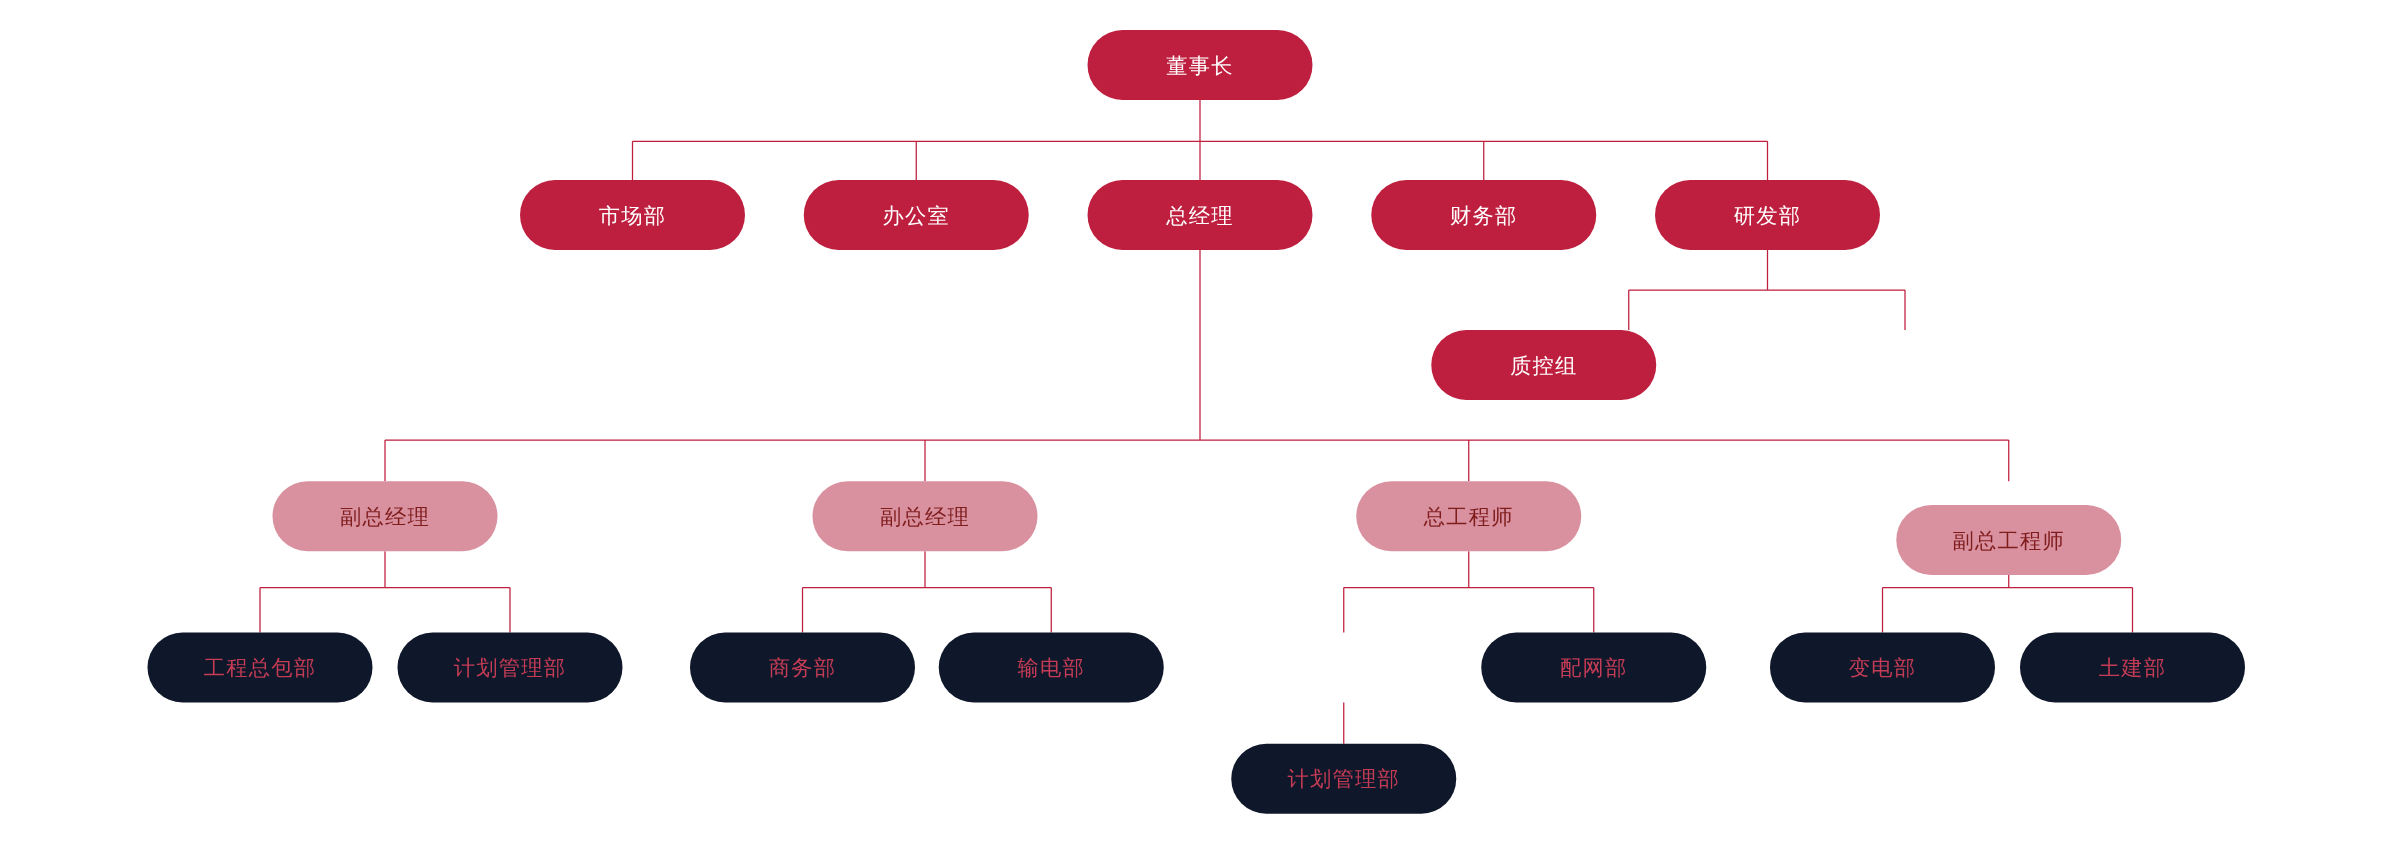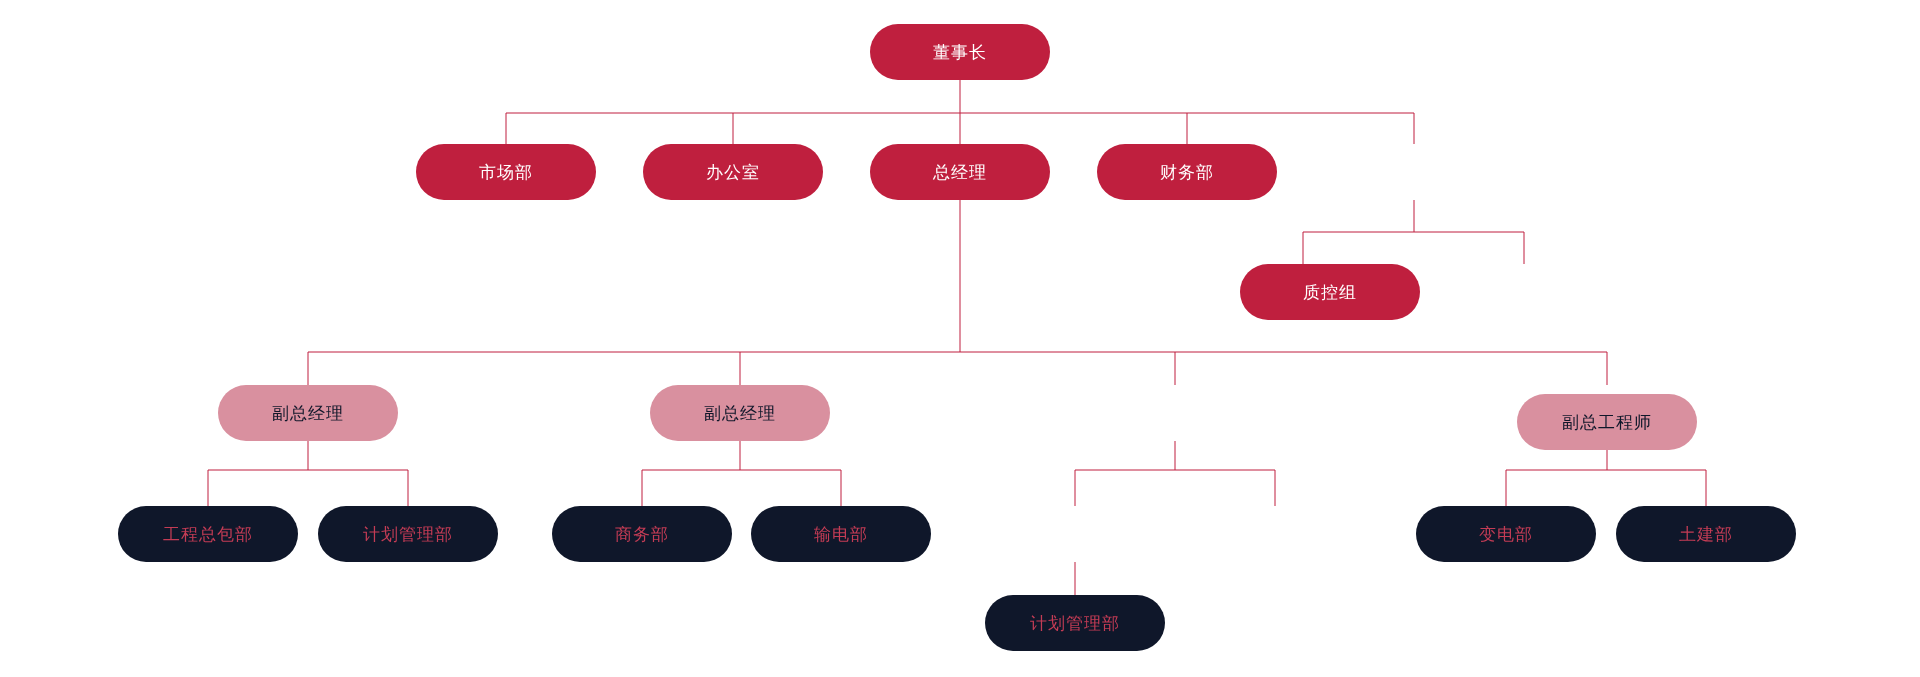--- a/index.html
+++ b/index.html
@@ -39,21 +39,21 @@
     font-size: 17px;
     letter-spacing: 1px;
     cursor: default;
   }
   .node.dark {
     background: #bf1f3e;
     color: #ffffff;
   }
   .node.pink {
     background: #d9909f;
-    color: #0f172a;
+    color: #7f1d1d;
   }
   .node.pale {
     background: #0f172a;
     color: #c43c55;
   }
 </style>
 </head>
 <body>
 
 <div class="canvas">
@@ -78,47 +78,56 @@
   </div>
   <div class="node dark" style="left:643px;top:144px">
     <span>办公室</span>
   </div>
   <div class="node dark" style="left:870px;top:144px">
     <span>总经理</span>
   </div>
   <div class="node dark" style="left:1097px;top:144px">
     <span>财务部</span>
   </div>
+  <div class="node dark" style="left:1324px;top:144px">
+    <span>研发部</span>
+  </div>
 
-  <div class="node dark" style="left:1240px;top:264px">
+  <div class="node dark" style="left:1145px;top:264px">
     <span>质控组</span>
   </div>
 
   <div class="node pink" style="left:218px;top:385px">
     <span>副总经理</span>
   </div>
   <div class="node pink" style="left:650px;top:385px">
     <span>副总经理</span>
   </div>
-  <div class="node pink" style="left:1517px;top:394px">
+  <div class="node pink" style="left:1085px;top:385px">
+    <span>总工程师</span>
+  </div>
+  <div class="node pink" style="left:1517px;top:404px">
     <span>副总工程师</span>
   </div>
 
   <div class="node pale" style="left:118px;top:506px">
     <span>工程总包部</span>
   </div>
   <div class="node pale" style="left:318px;top:506px">
     <span>计划管理部</span>
   </div>
   <div class="node pale" style="left:552px;top:506px">
     <span>商务部</span>
   </div>
   <div class="node pale" style="left:751px;top:506px">
     <span>输电部</span>
   </div>
+  <div class="node pale" style="left:1185px;top:506px">
+    <span>配网部</span>
+  </div>
   <div class="node pale" style="left:1416px;top:506px">
     <span>变电部</span>
   </div>
   <div class="node pale" style="left:1616px;top:506px">
     <span>土建部</span>
   </div>
 
   <div class="node pale" style="left:985px;top:595px">
     <span>计划管理部</span>
   </div>

